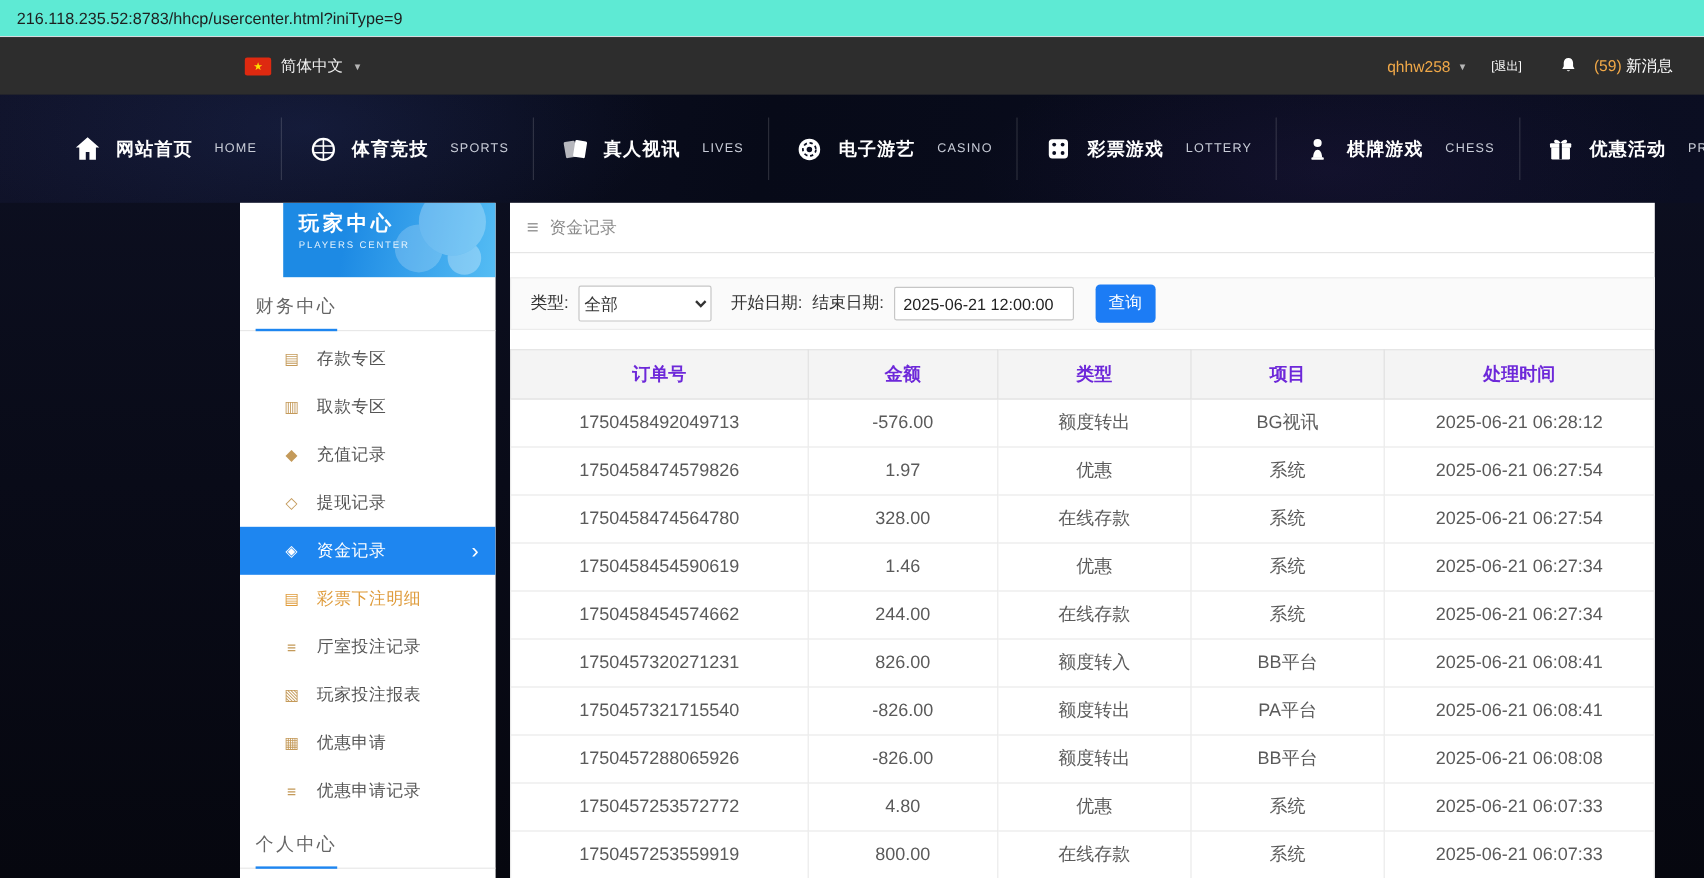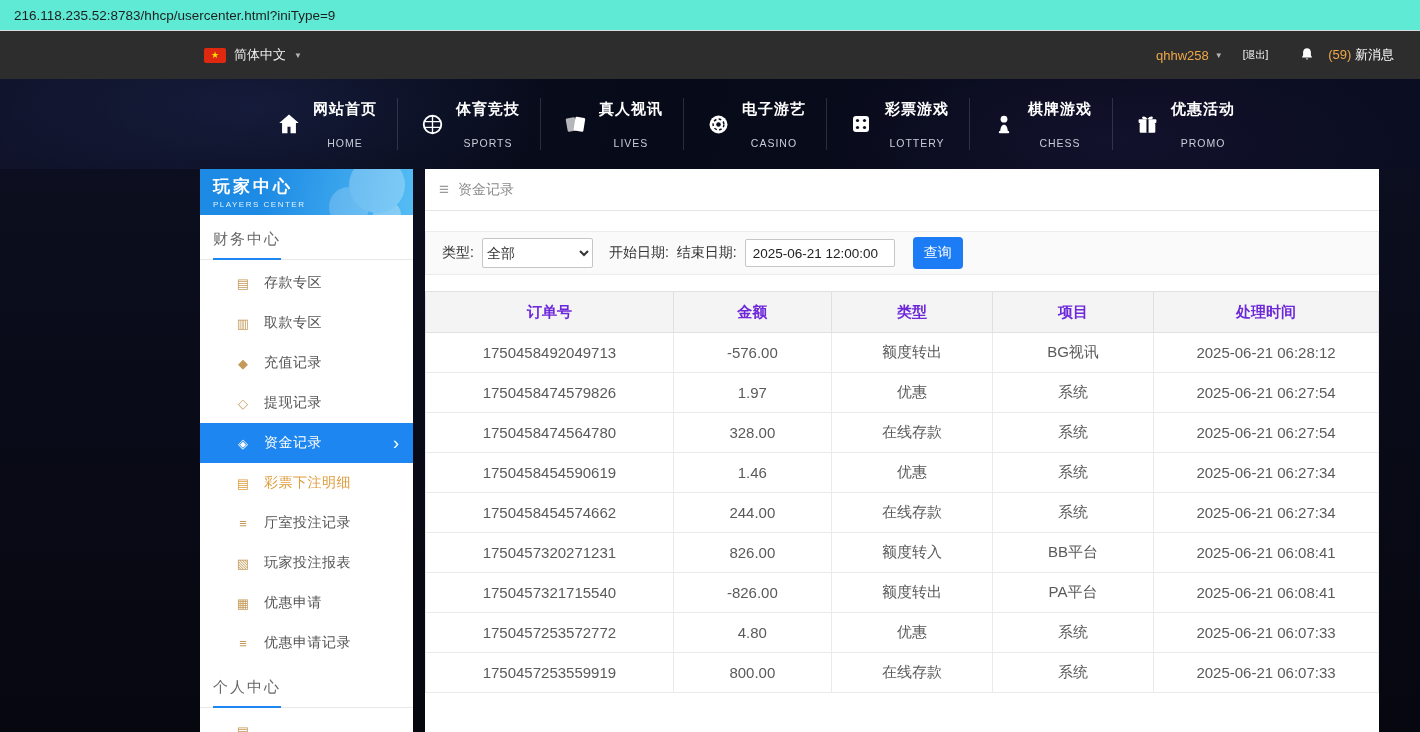--- a/index.html
+++ b/index.html
@@ -42,30 +42,31 @@
       linear-gradient(100deg, #10132a 0%, #070a18 45%, #0b0e22 100%);
     display:flex; align-items:center; justify-content:center; padding-left:90px;
   }
   .nav-items { display:flex; align-items:center; }
   .nav-item {
     display:flex; align-items:center; gap:10px; padding:0 20px; height:52px;
     border-right:1px solid rgba(255,255,255,.14); cursor:pointer;
   }
   .nav-item:last-child { border-right:none; }
   .nav-icon { width:28px; height:28px; display:flex; align-items:center; justify-content:center; }
-  .nav-text { display:flex; flex-direction:column; align-items:center; gap:18px; }
+  .nav-text { display:flex; flex-direction:row; align-items:center; gap:18px; }
   .nav-cn { font-size:15px; font-weight:bold; color:#fff; letter-spacing:1px; white-space:nowrap; }
   .nav-en { font-size:10.5px; color:#c9cdd8; letter-spacing:1px; }
   
   .page { display:flex; gap:12px; margin:0 41px 0 200px; height:563px; align-items:stretch; }
   
   .sidebar { width:213px; background:#fff; flex:none; overflow:hidden; }
   .sidebar-header {
-    height:46px; position:relative; overflow:hidden; padding:6px 0 0 13px;
+    height:62px; position:relative; overflow:hidden; padding:6px 0 0 13px;
     background:linear-gradient(100deg, var(--sidebar-header-blue,#1d8ae4) 30%, #55bdf4 100%);
+    margin-left:36px;
   }
   .sidebar-header::after {
     content:""; position:absolute; right:8px; top:-12px; width:56px; height:56px;
     border-radius:50%; background:rgba(255,255,255,.25);
     box-shadow:-28px 22px 0 -8px rgba(255,255,255,.2), 10px 30px 0 -14px rgba(255,255,255,.3);
   }
   .sb-title { font-size:17px; font-weight:bold; color:#fff; letter-spacing:3px; }
   .sb-subtitle { font-size:8px; color:#e2f2fd; letter-spacing:1.5px; margin-top:2px; }
   .sb-section { padding:15px 0 0 13px; border-bottom:1px solid #e8e8e8; margin-bottom:3px; }
   .sb-section-label {
@@ -377,20 +378,27 @@
             <td>2025-06-21 06:08:41</td>
           </tr>
           <tr>
             <td>1750457321715540</td>
             <td>-826.00</td>
             <td>额度转出</td>
             <td>PA平台</td>
             <td>2025-06-21 06:08:41</td>
           </tr>
           <tr>
+            <td>1750457288065926</td>
+            <td>-826.00</td>
+            <td>额度转出</td>
+            <td>BB平台</td>
+            <td>2025-06-21 06:08:08</td>
+          </tr>
+          <tr>
             <td>1750457253572772</td>
             <td>4.80</td>
             <td>优惠</td>
             <td>系统</td>
             <td>2025-06-21 06:07:33</td>
           </tr>
           <tr>
             <td>1750457253559919</td>
             <td>800.00</td>
             <td>在线存款</td>

